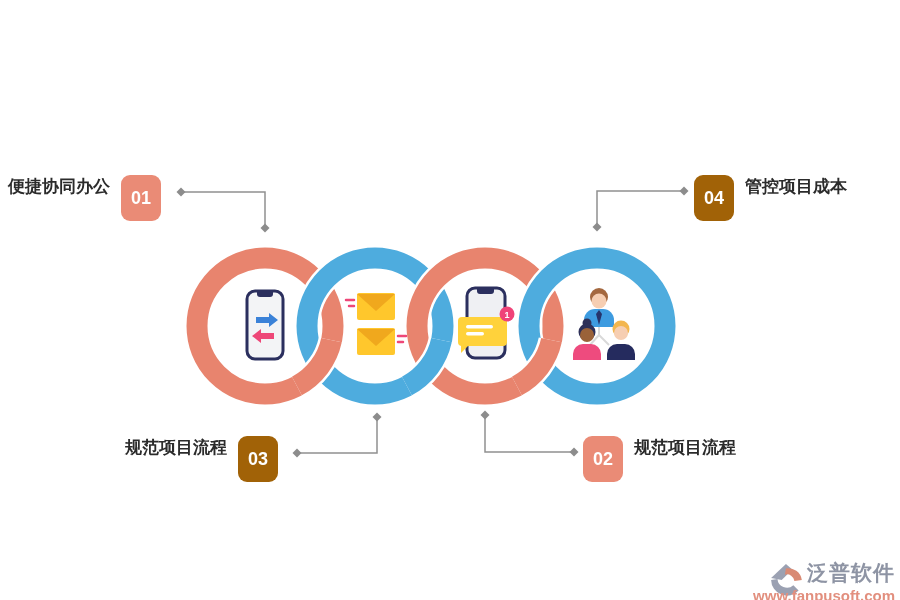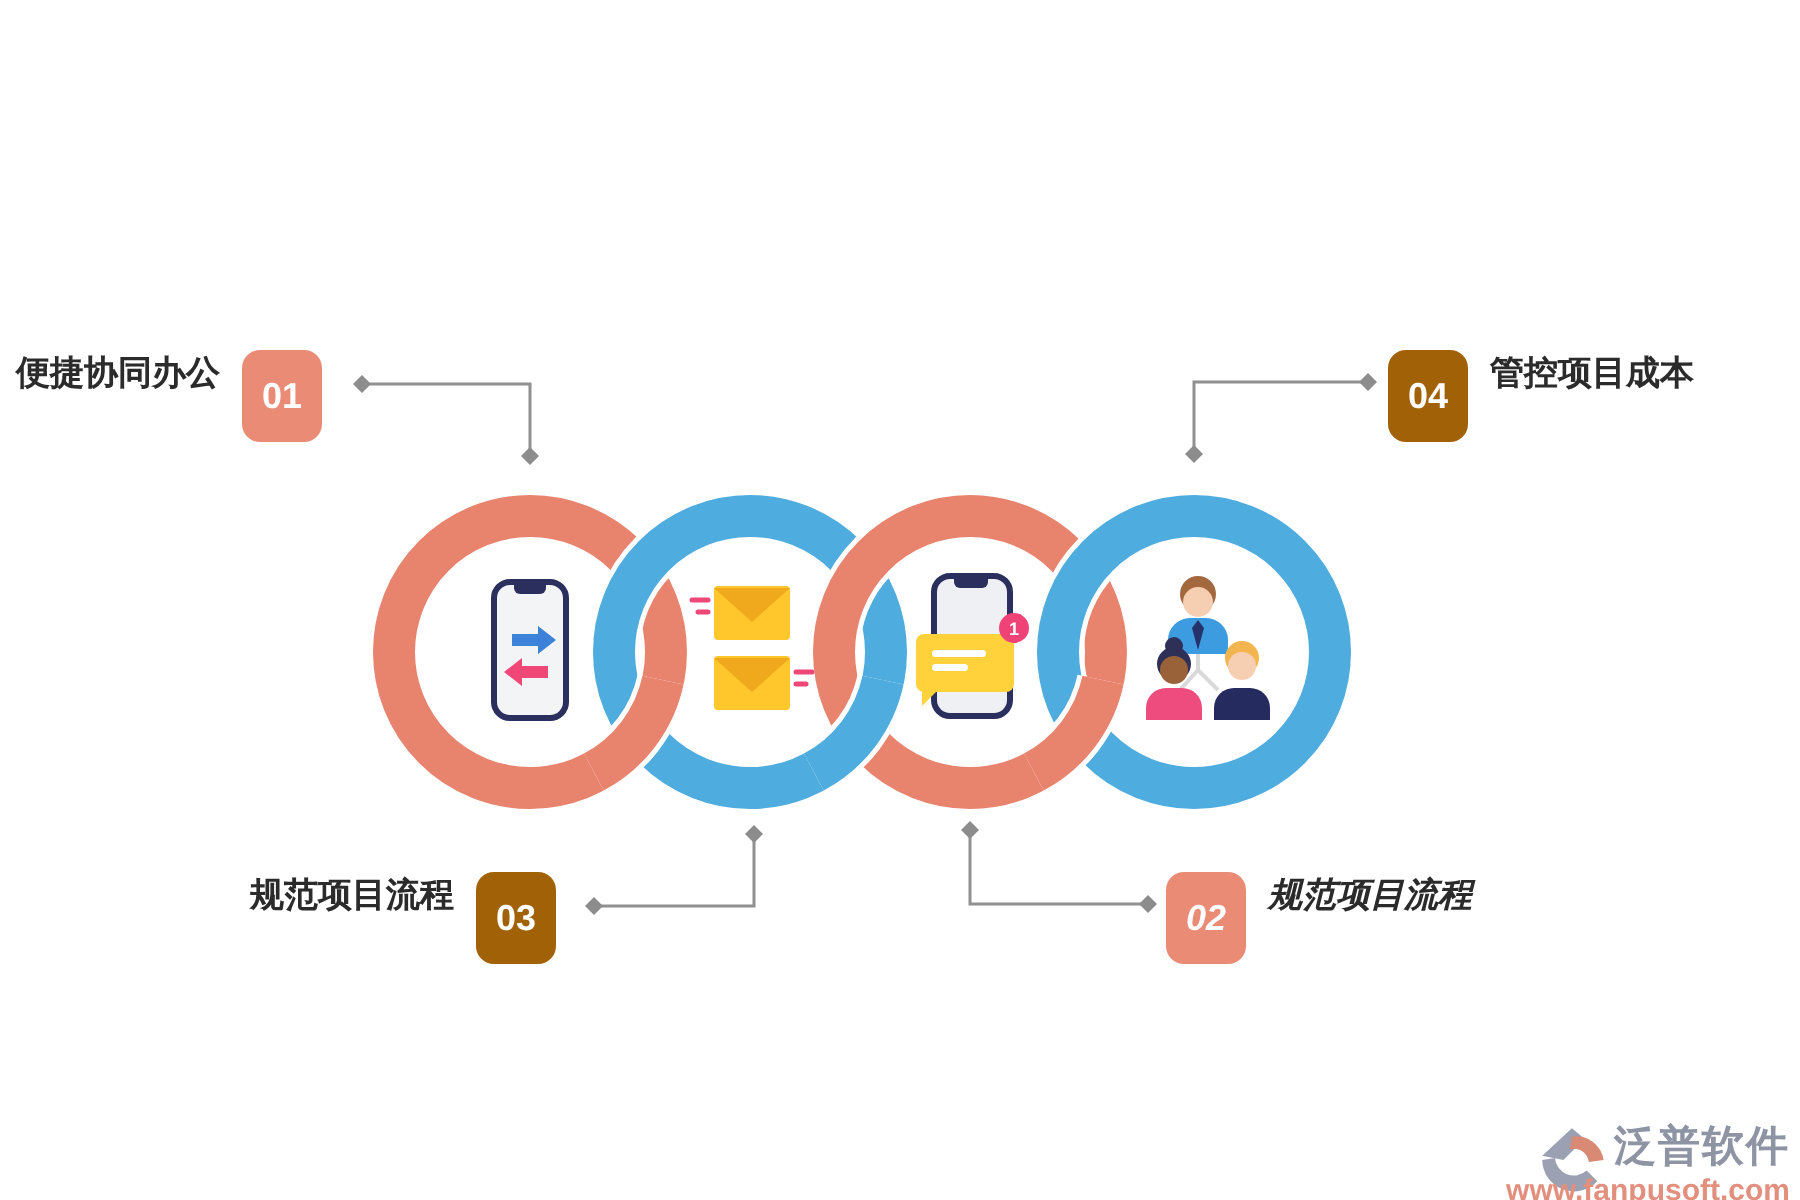--- a/index.html
+++ b/index.html
@@ -14,21 +14,21 @@
   }
   .badge{
     width:40px;height:46px;border-radius:9px;display:flex;align-items:center;
     justify-content:center;color:#fff;font-size:18px;font-weight:bold;flex:0 0 auto;
   }
   .badge.salmon{background:#EA8B76;}
   .badge.blue{background:#a16207;}
   #callout-1{left:8px;top:175px;}
   #callout-4{left:694px;top:175px;}
   #callout-3{left:125px;top:436px;}
-  #callout-2{left:583px;top:436px;font-style:italic;}
+  #callout-2{left:583px;top:436px;}
   .logo{position:absolute;left:769px;top:560px;width:128px;height:44px;}
   .logo .mark{position:absolute;left:0;top:2px;}
   .logo .brand{
     position:absolute;left:38px;top:-1px;font-size:21px;font-weight:bold;
     color:#8E94A4;letter-spacing:1px;white-space:nowrap;
   }
   .logo .url{
     position:absolute;right:2px;bottom:0;font-size:15px;font-weight:600;
     color:#E28F7E;white-space:nowrap;
   }

